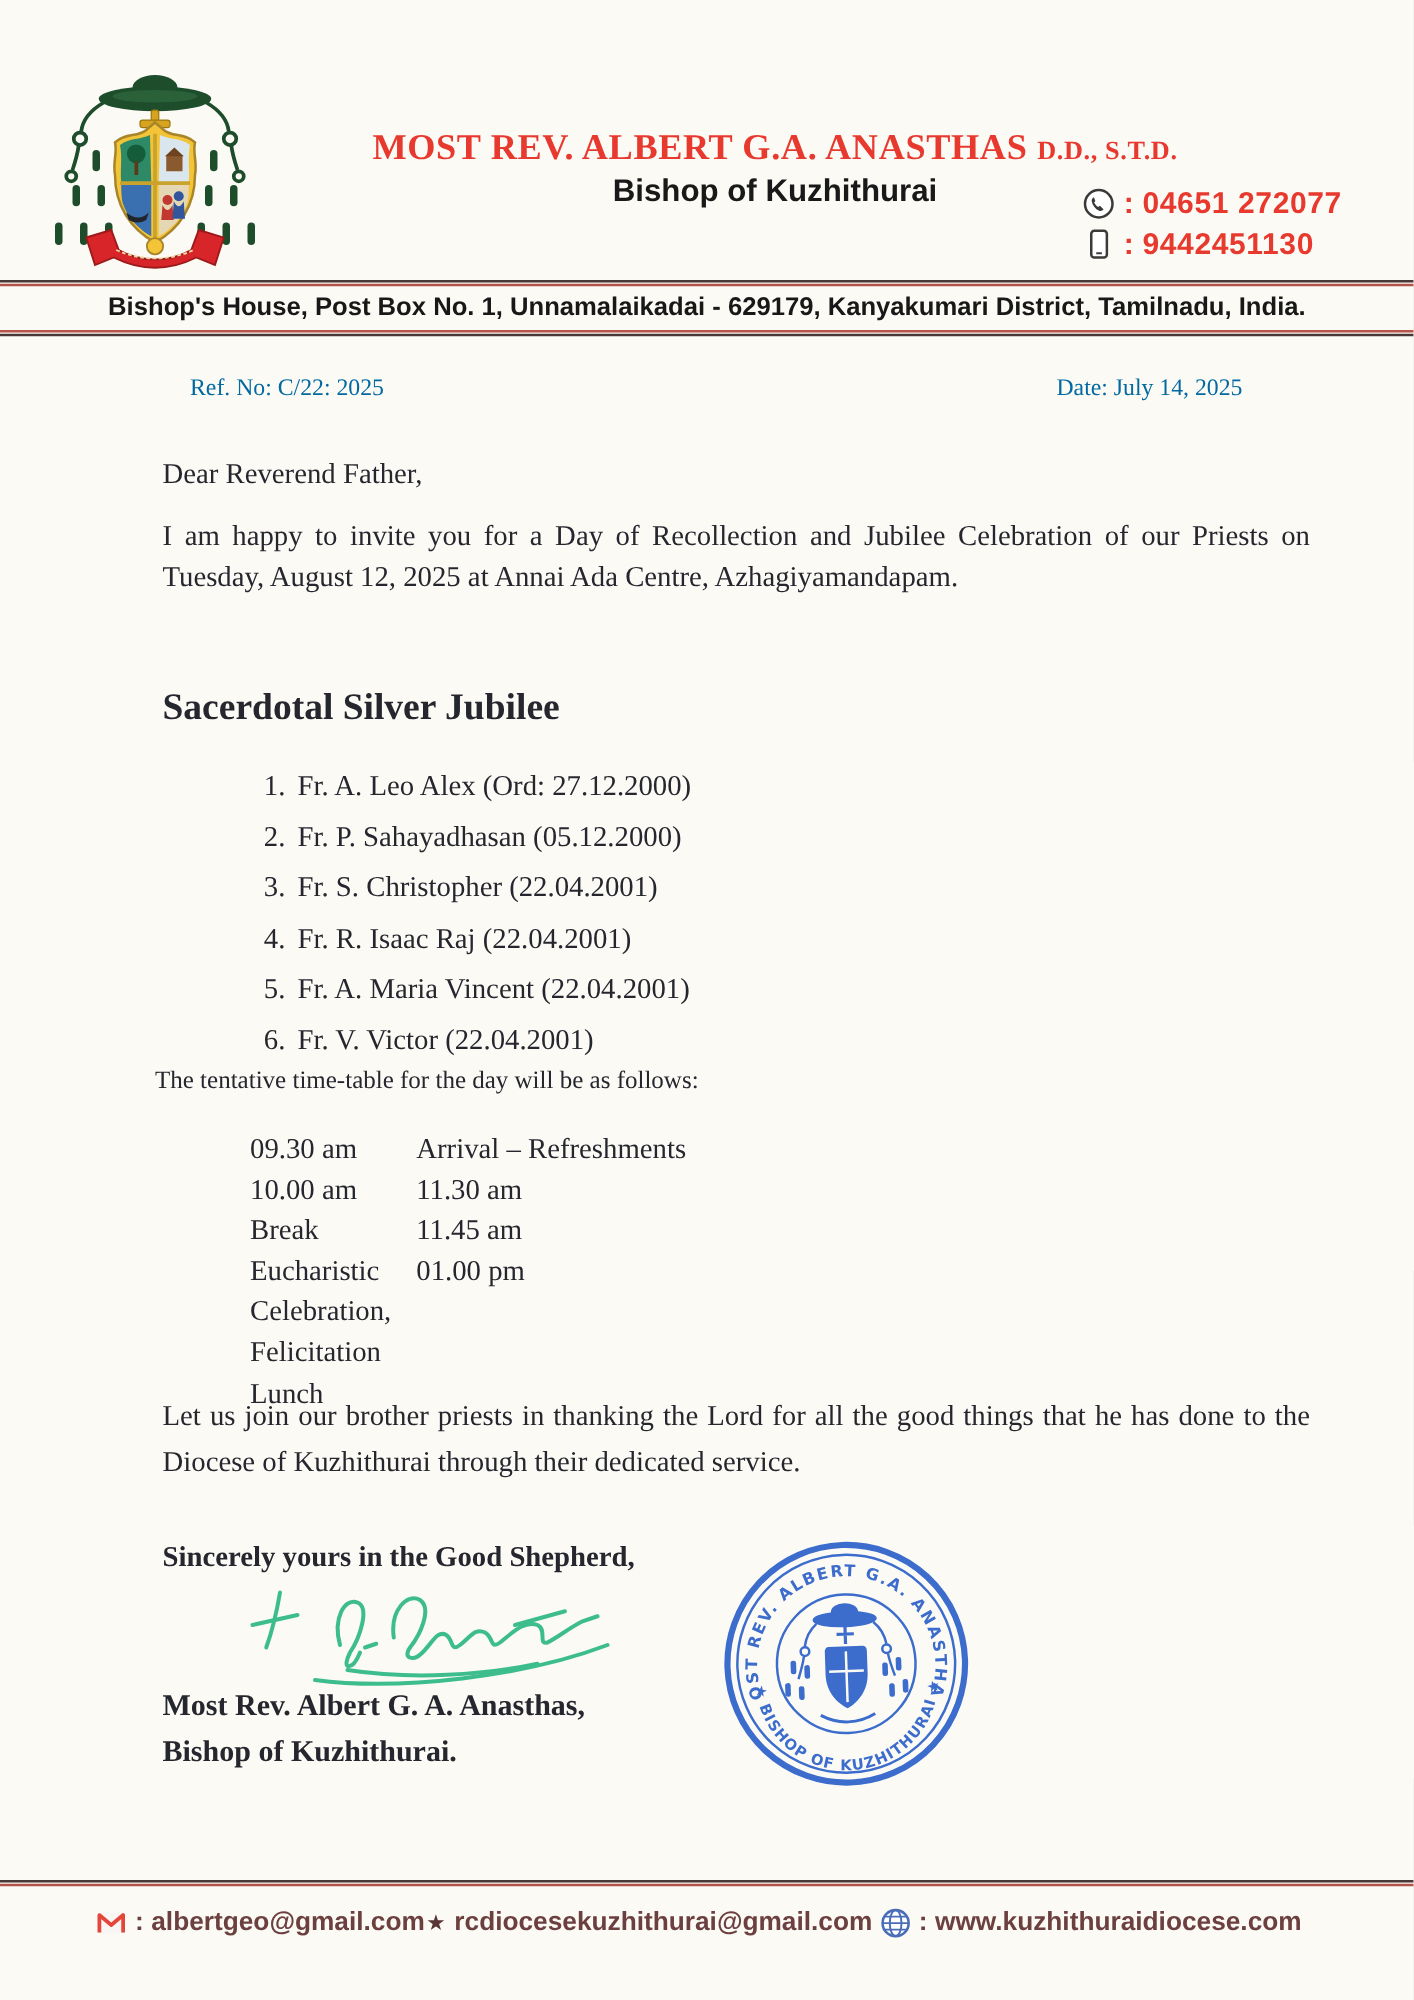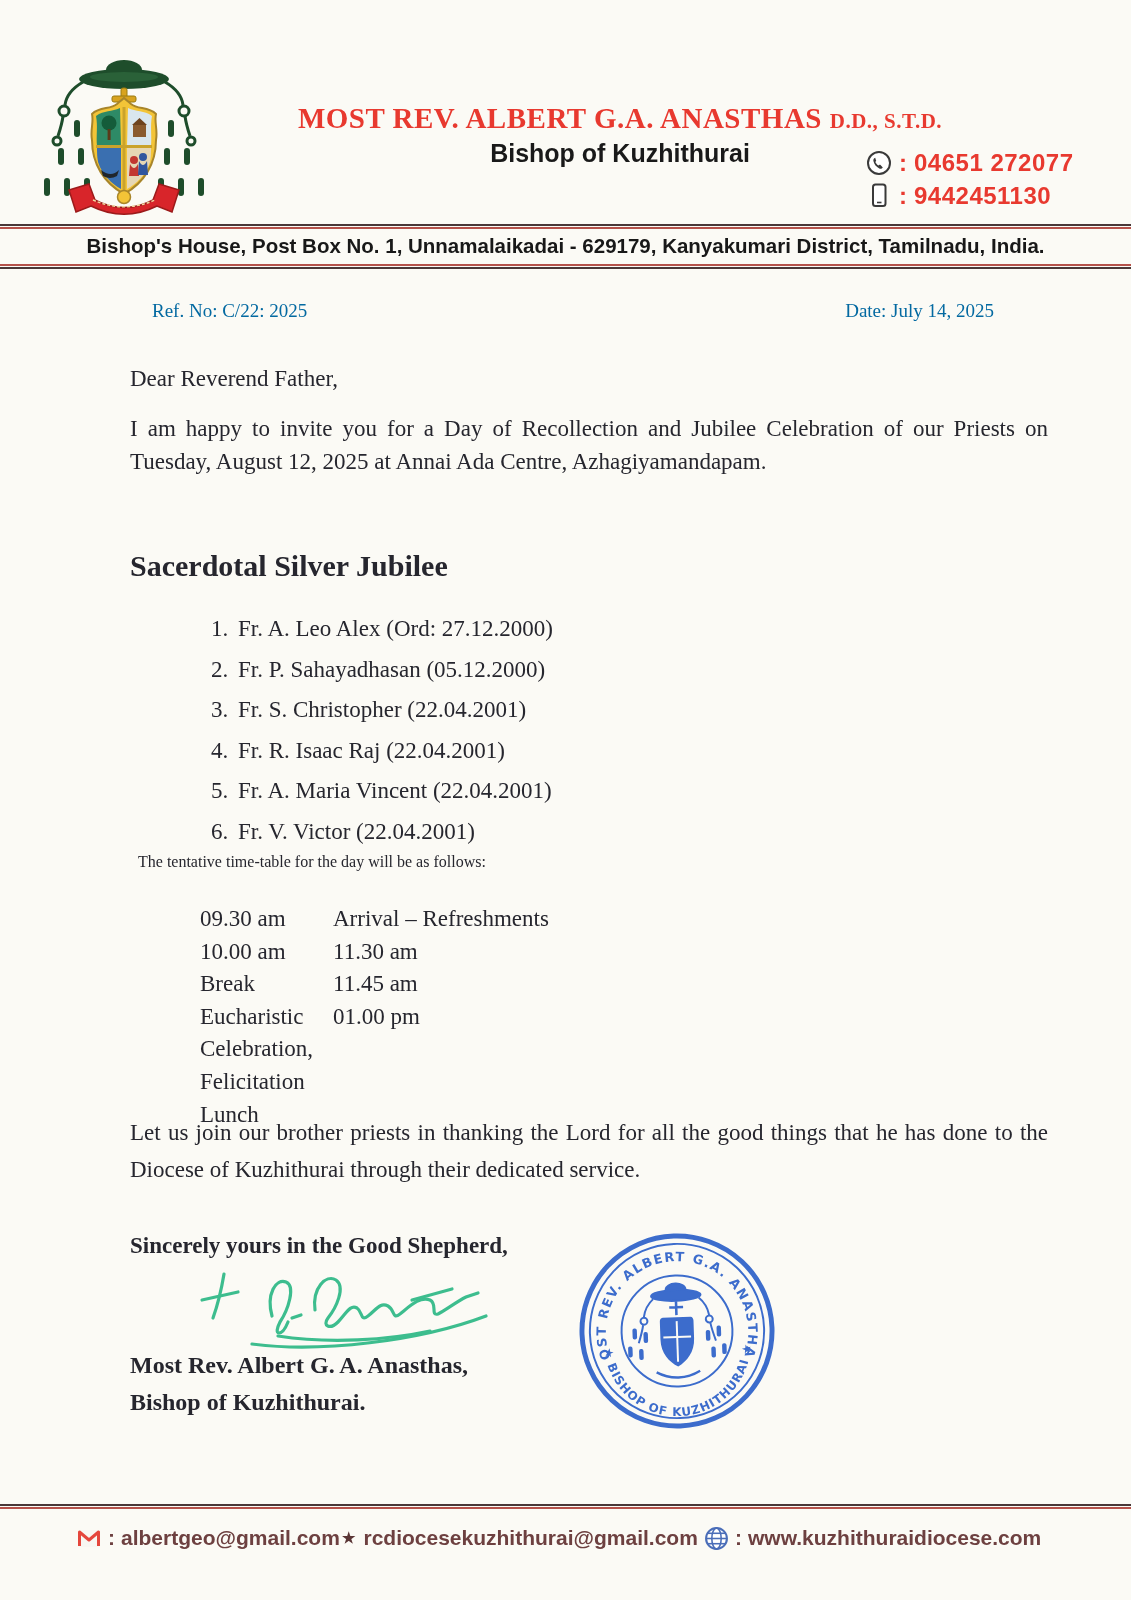--- a/index.html
+++ b/index.html
@@ -44,21 +44,21 @@
   .meta { position:absolute; top:300px; left:130px; width:842px; display:flex; justify-content:space-between; font-size:19px; color:#0369a1;margin-left:22px; }
 
   
   .salutation { position:absolute; top:366px; left:130px; font-size:23px; }
   .para { position:absolute; left:130px; width:918px; font-size:23px; line-height:33px; text-align:justify; }
   .para1 { top:412px; }
   .para2 { top:497px; text-align:left; }
   .jub-heading { position:absolute; top:549px; left:130px; font-size:30px; font-weight:bold; }
   .jub-list { position:absolute; top:594px; left:204px; list-style:decimal; padding-left:30px; font-size:23px;margin-top:22px; }
   .jub-list li { margin-bottom:14.5px; padding-left:4px; }
-  .tt-intro { position:absolute; top:853px; left:138px; font-size:16px; }
+  .tt-intro { position:absolute; top:853px; left:124px; font-size:20px; }
   .tt { position:absolute; top:903px; left:200px; display:grid; grid-template-columns:133px auto; font-size:23px; line-height:32.6px; }
   .closing { top:1114px; line-height:37px; }
   .valediction { position:absolute; top:1233px; left:130px; font-size:23px; font-weight:bold; }
 
   
   .signature { position:absolute; left:180px; top:1252px; width:320px; height:100px; }
   .sig-name  { position:absolute; top:1352px; left:130px; font-size:24px; font-weight:bold; }
   .sig-title { position:absolute; top:1389px; left:130px; font-size:24px; font-weight:bold; }
   .seal { position:absolute; left:578px; top:1232px; width:198px; height:198px; opacity:0.93; transform:rotate(-2deg); }
 

